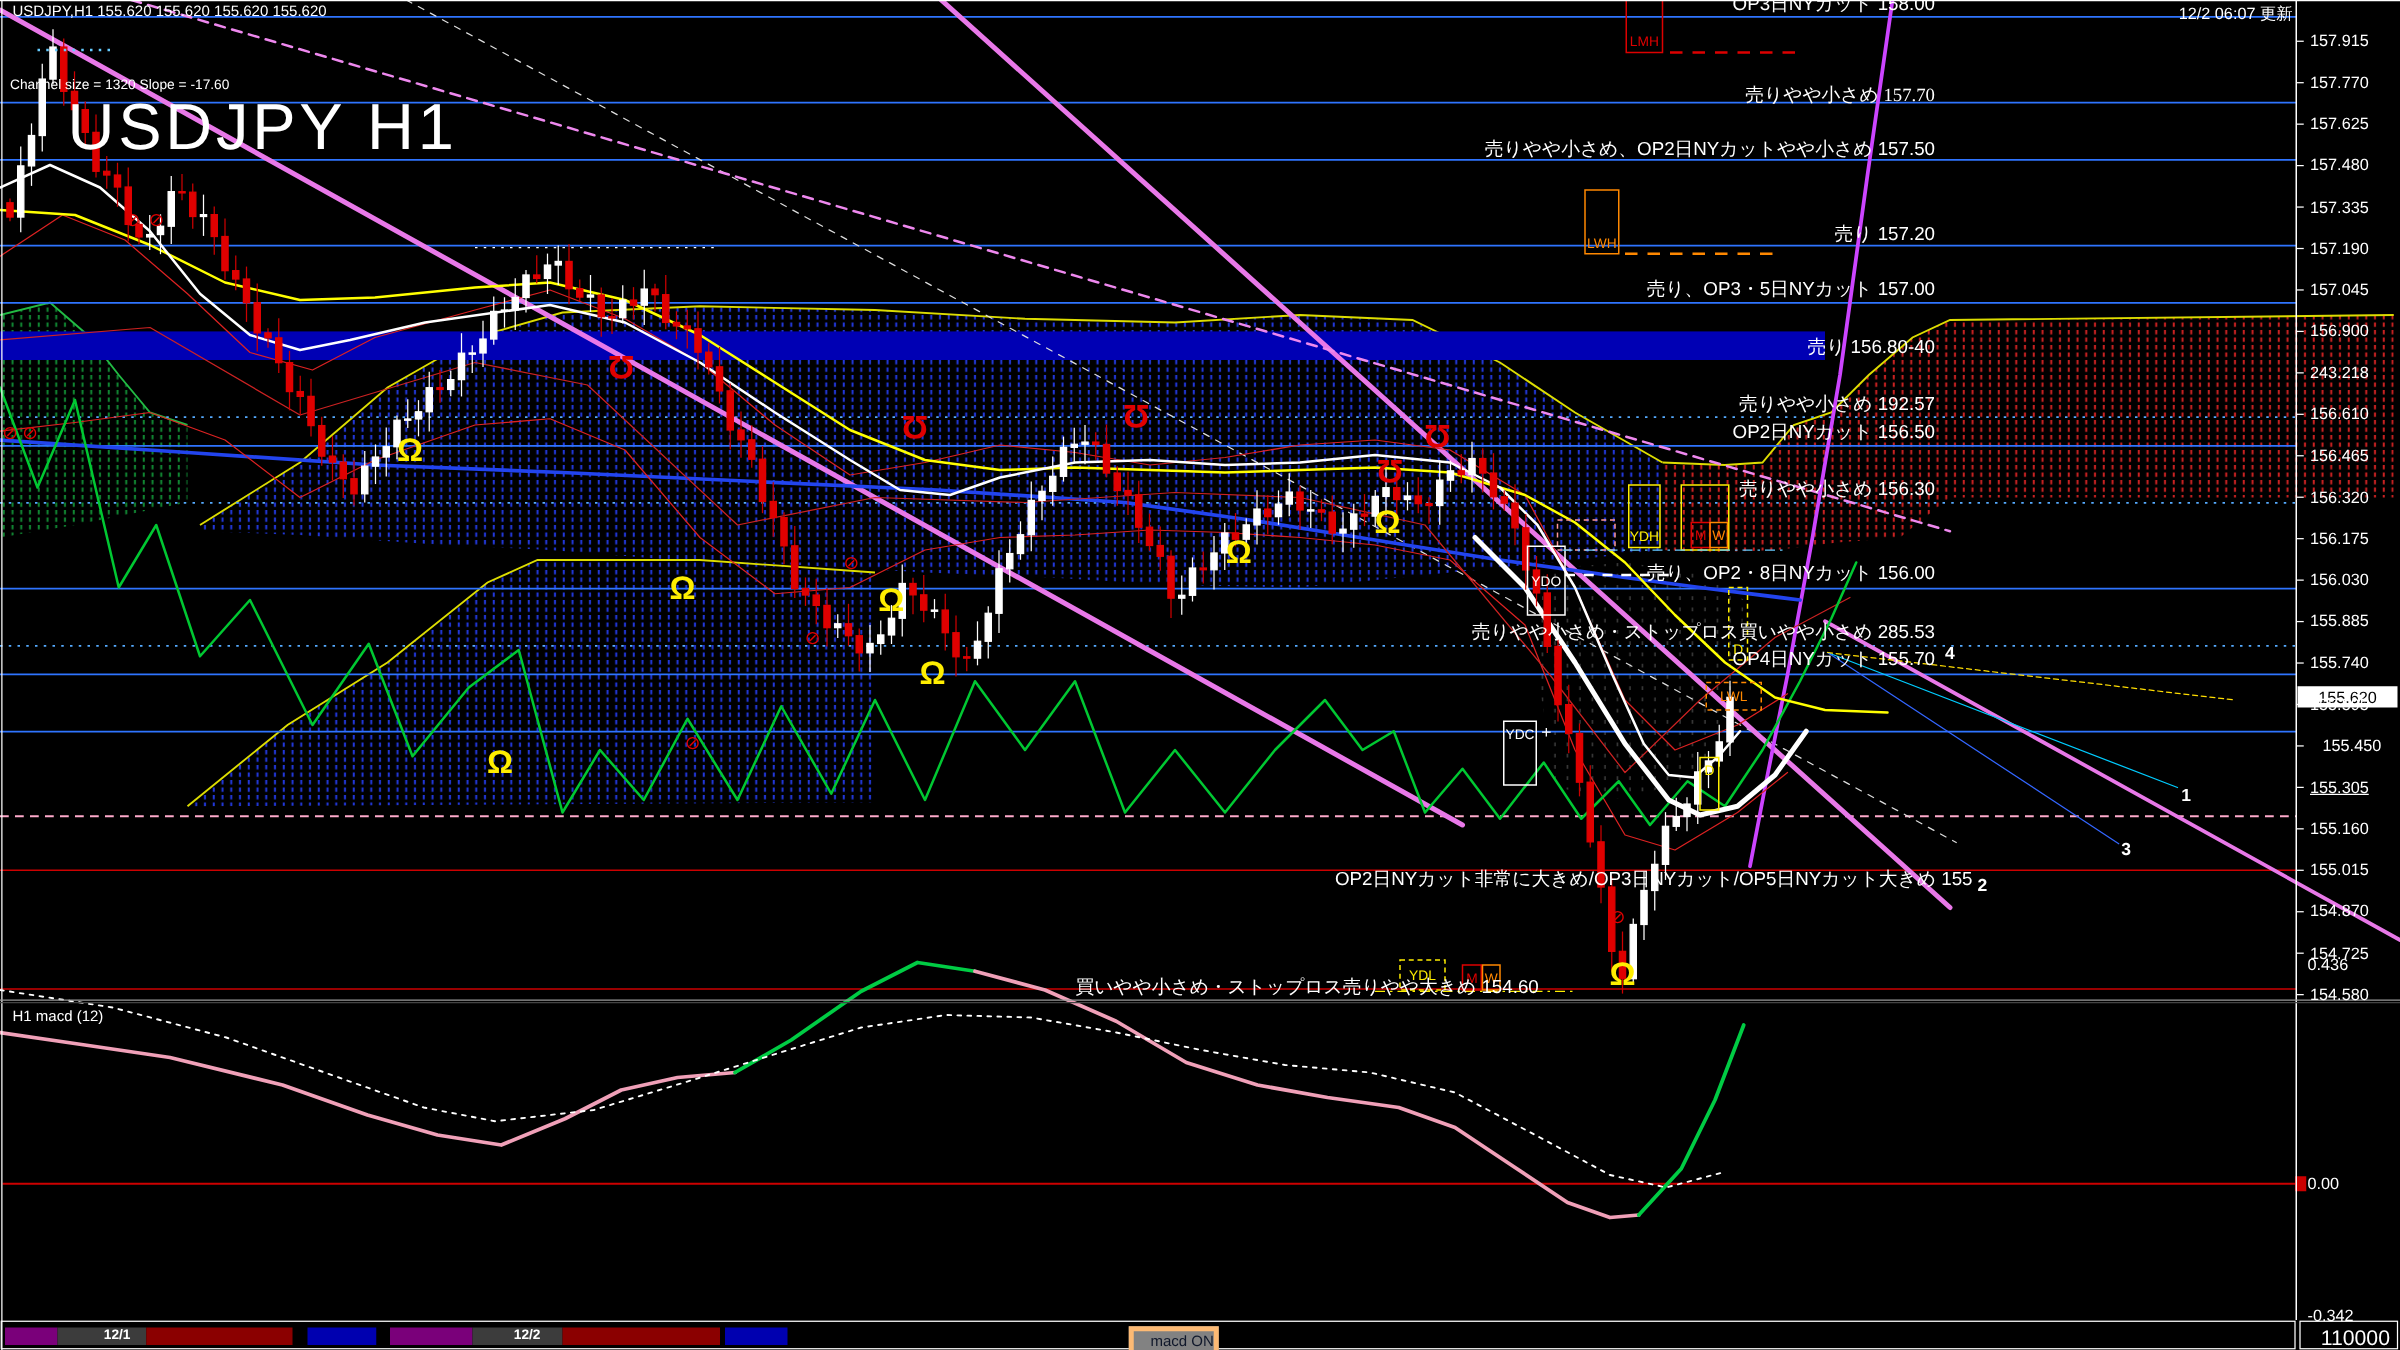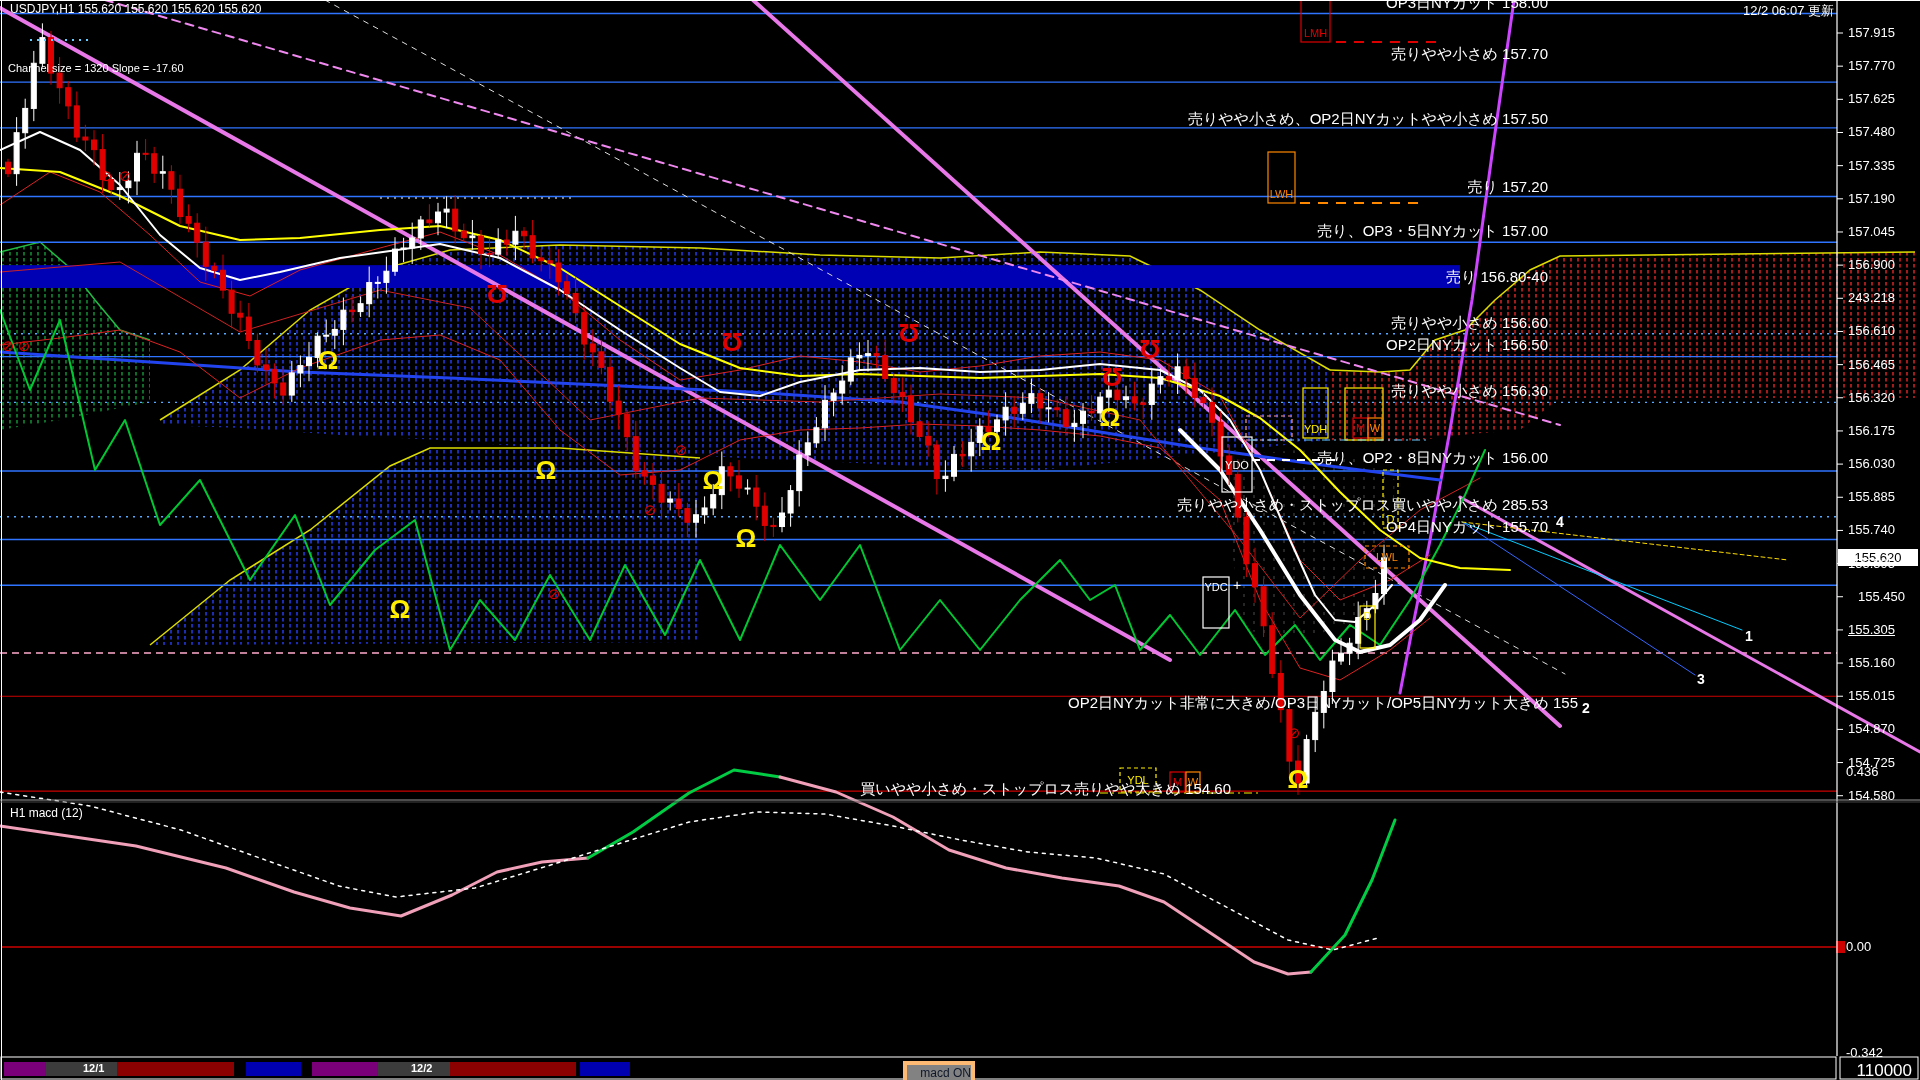--- a/index.html
+++ b/index.html
@@ -516,20 +516,21 @@
         <line x1="1837" y1="696.2300000000467" x2="1843" y2="696.2300000000467" stroke="#ffffff"></line>
         <line x1="1837" y1="729.3915000000491" x2="1843" y2="729.3915000000491" stroke="#ffffff"></line>
         <line x1="1837" y1="762.5530000000515" x2="1843" y2="762.5530000000515" stroke="#ffffff"></line>
         <line x1="1837" y1="795.7145000000538" x2="1843" y2="795.7145000000538" stroke="#ffffff"></line>
       </g>
   </svg>
 
   <div class="txt" id="title-bar">USDJPY,H1  155.620 155.620 155.620 155.620</div>
   <div class="txt" id="updated">12/2 06:07 更新</div>
   <div class="txt" id="channel-info">Channel size = 1320 Slope = -17.60</div>
+  <div class="txt" id="watermark">USDJPY H1</div>
   <div class="txt" id="macd-label">H1  macd (12)</div>
   <div id="cur-price">155.620</div>
   <div id="macd-btn">macd ON</div>
   <div class="txt" id="vol-label">110000</div>
   <div id="dyn">
       <div class="price-label" style="top: 25px;">157.915</div>
       <div class="price-label" style="top: 58.1615px;">157.770</div>
       <div class="price-label" style="top: 91.323px;">157.625</div>
       <div class="price-label" style="top: 124.484px;">157.480</div>
       <div class="price-label" style="top: 157.646px;">157.335</div>
@@ -549,26 +550,26 @@
       <div class="price-label" style="top: 621.907px; text-decoration: underline;">155.305</div>
       <div class="price-label" style="top: 655.068px;">155.160</div>
       <div class="price-label" style="top: 688.23px;">155.015</div>
       <div class="price-label" style="top: 721.391px;">154.870</div>
       <div class="price-label" style="top: 754.553px;">154.725</div>
       <div class="price-label" style="top: 787.715px;">154.580</div>
       <div class="macd-axis-label" style="top: 764px;">0.436</div>
       <div class="macd-axis-label" style="top: 939px;">0.00</div>
       <div class="macd-axis-label" style="top: 1045px;">-0.342</div>
       <div class="annotation" style="top: 3px; right: 372px;">OP3日NYカット 158.00</div>
-      <div class="annotation" style="top: 54px; right: 372px;">売りやや小さめ 157.70</div>
+      <div class="annotation" style="top: 76px; right: 372px; font-family: Liberation Serif, serif;">売りやや小さめ 157.70</div>
       <div class="annotation" style="top: 119px; right: 372px;">売りやや小さめ、OP2日NYカットやや小さめ 157.50</div>
       <div class="annotation" style="top: 187px; right: 372px;">売り 157.20</div>
       <div class="annotation" style="top: 231px; right: 372px;">売り、OP3・5日NYカット 157.00</div>
       <div class="annotation" style="top: 277px; right: 372px;">売り 156.80-40</div>
-      <div class="annotation" style="top: 323px; right: 372px;">売りやや小さめ 156.60</div>
+      <div class="annotation" style="top: 323px; right: 372px;">売りやや小さめ 192.57</div>
       <div class="annotation" style="top: 345px; right: 372px;">OP2日NYカット 156.50</div>
       <div class="annotation" style="top: 391px; right: 372px;">売りやや小さめ 156.30</div>
       <div class="annotation" style="top: 458px; right: 372px;">売り、OP2・8日NYカット 156.00</div>
       <div class="annotation" style="top: 505px; right: 372px;">売りやや小さめ・ストップロス買いやや小さめ 285.53</div>
       <div class="annotation" style="top: 527px; right: 372px;">OP4日NYカット 155.70</div>
       <div class="annotation" style="top: 703px; right: 342px;">OP2日NYカット非常に大きめ/OP3日NYカット/OP5日NYカット大きめ 155</div>
       <div class="annotation" style="top: 789px; right: 689px;">買いやや小さめ・ストップロス売りやや大きめ 154.60</div>
       <div class="wave-num" style="left: 1556px; top: 514px;">4</div>
       <div class="wave-num" style="left: 1745px; top: 628px;">1</div>
       <div class="wave-num" style="left: 1697px; top: 671px;">3</div>

